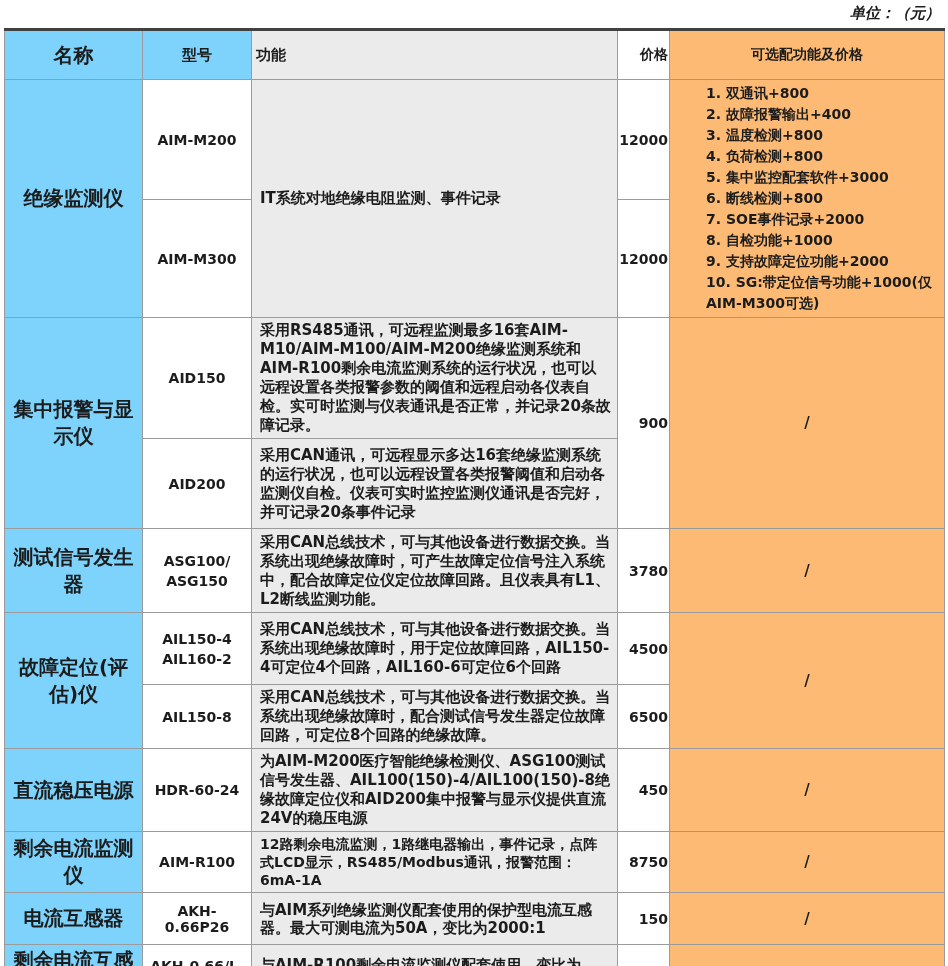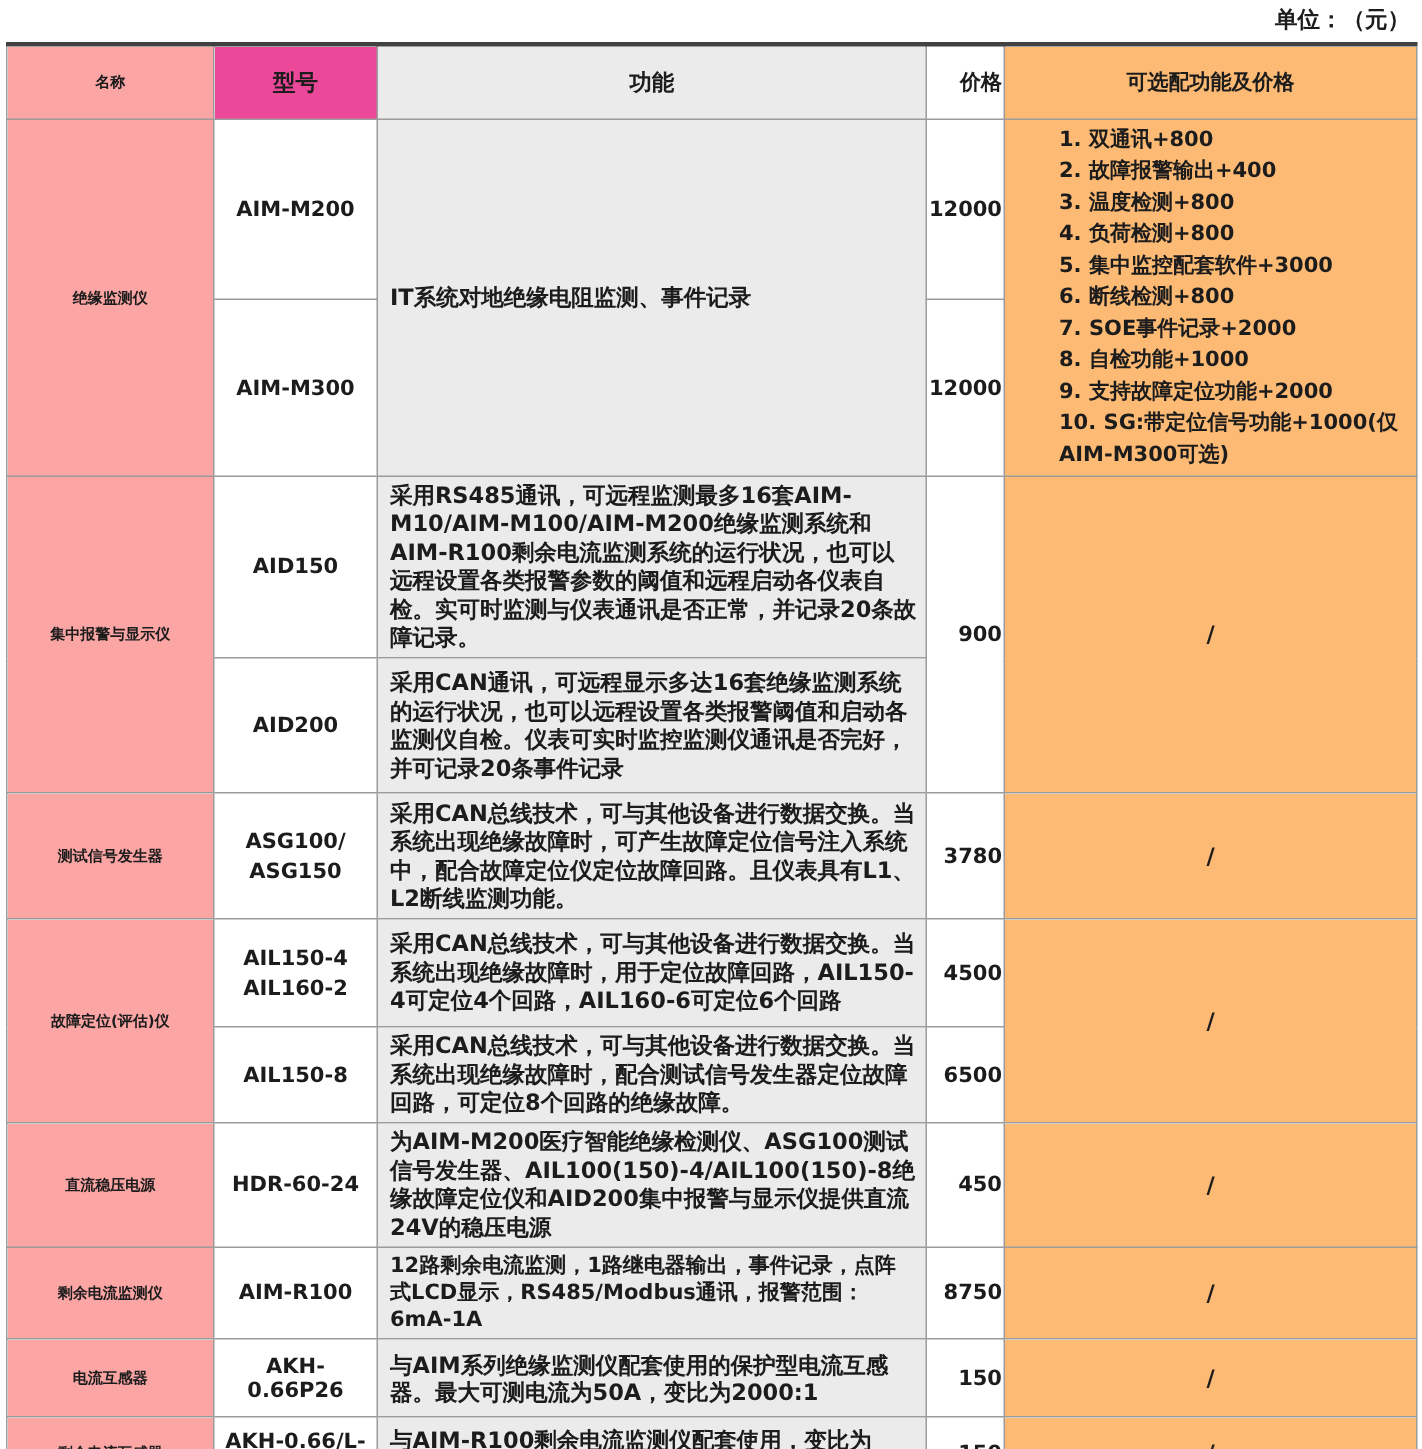--- a/index.html
+++ b/index.html
@@ -9,39 +9,40 @@
     color:#1c1c1c;
     -webkit-font-smoothing:antialiased;
   }
   .unit-row{
     height:28px;
     text-align:right;
     padding:4px 8px 0 0;
     font-size:15px;
     font-weight:bold;
     box-sizing:border-box;
+    font-style:italic;
   }
   table.price-table{
     border-collapse:collapse;
     table-layout:fixed;
     width:940px;
     margin:0 4px;
     border-top:3px solid #414141;
     border-bottom:3px solid #1a1a1a;
   }
   td,th{
     border:1px solid #9b9b9b;
     font-weight:bold;
     padding:2px 4px;
     box-sizing:border-box;
     vertical-align:middle;
     overflow:hidden;
   }
   
-  .c-name,.h-name{background:#fca5a5;text-align:center;font-size:10px;}
+  .c-name,.h-name{background:#7dd3fc;text-align:center;font-size:20px;}
   .c-model,.h-model{background:#ffffff;text-align:center;font-size:14px;margin-left:24px;}
   .c-func,.h-func{background:#ebebeb;text-align:left;font-size:15px;}
   .c-price,.h-price{background:#ffffff;text-align:right;font-size:14px;padding:2px 1px;}
   .c-opt,.h-opt{background:#fdba74;font-size:14px;}
   th{font-size:15px;text-align:center;}
   .c-func{padding:3px 6px 3px 8px;line-height:19px;}
   .opt-list{padding-left:32px;line-height:21px;text-align:left;}
   .opt-slash{text-align:center;font-size:15px;font-weight:bold;}
   .model-lines div{line-height:20px;}
   .func-single{padding-left:8px;}
@@ -56,25 +57,25 @@
     <col style="width:138px">
       <col style="width:109px">
       <col style="width:366px">
       <col style="width:52px">
       <col style="width:275px">
   </colgroup>
 
   <tbody>
       <tr style="height:50px">
     <th class="h-name">名称</th>
-    <th class="h-func" style="background:#ec4899">
+    <th class="h-func" style="background:#7dd3fc">
           <div style="text-align:center">型号</div>
         </th>
     <th class="h-func">
-          <div style="text-align:center">功能</div>
+          <div style="text-align:left">功能</div>
         </th>
     <th class="h-price">价格</th>
     <th class="h-opt" style="text-align:center">可选配功能及价格</th>
   </tr>
 
   <tr style="height:120px">
     <td class="c-name" rowspan="2">绝缘监测仪</td>
     <td class="c-model">AIM-M200</td>
     <td class="c-func func-single" rowspan="2">IT系统对地绝缘电阻监测、事件记录</td>
     <td class="c-price">12000</td>

